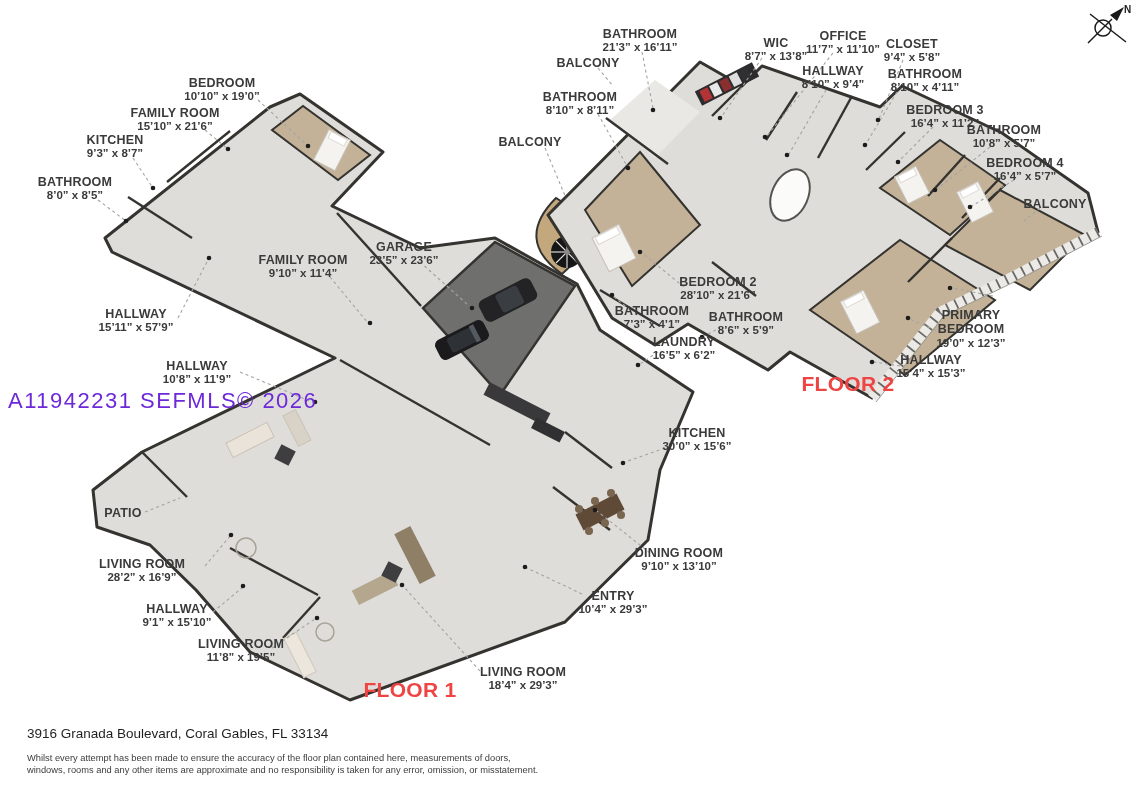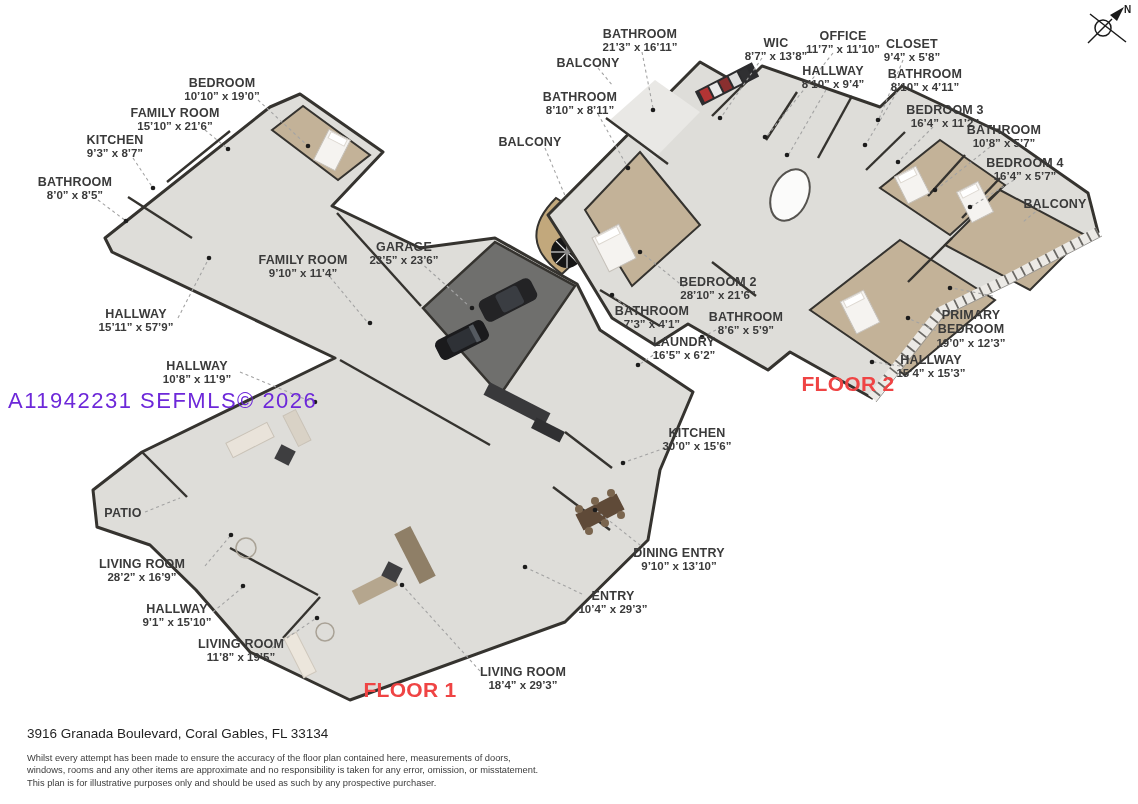--- a/index.html
+++ b/index.html
@@ -304,21 +304,21 @@
       <div class="dm">30’0” x 15’6”</div>
     </div>
   <div class="lbl" style="left:123px;top:506px">
       <div class="nm">PATIO</div>
     </div>
   <div class="lbl" style="left:142px;top:557px">
       <div class="nm">LIVING ROOM</div>
       <div class="dm">28’2” x 16’9”</div>
     </div>
   <div class="lbl" style="left:679px;top:546px">
-      <div class="nm">DINING ENTRY</div>
+      <div class="nm">DINING ROOM</div>
       <div class="dm">9’10” x 13’10”</div>
     </div>
   <div class="lbl" style="left:177px;top:602px">
       <div class="nm">HALLWAY</div>
       <div class="dm">9’1” x 15’10”</div>
     </div>
   <div class="lbl" style="left:613px;top:589px">
       <div class="nm">ENTRY</div>
       <div class="dm">10’4” x 29’3”</div>
     </div>
@@ -404,16 +404,15 @@
   <div class="lbl" style="left:684px;top:335px">
       <div class="nm">LAUNDRY</div>
       <div class="dm">16’5” x 6’2”</div>
     </div>
   <div class="floor-tag" style="left:848px;top:372px">FLOOR 2</div>
 
   <div class="address">3916 Granada Boulevard, Coral Gables, FL 33134</div>
   <div class="disclaimer">
     <div>Whilst every attempt has been made to ensure the accuracy of the floor plan contained here, measurements of doors,</div>
     <div>windows, rooms and any other items are approximate and no responsibility is taken for any error, omission, or misstatement.</div>
-    <div>This plan is for illustrative purposes only and should be used as such by any prospective purchaser.</div>
   </div>
 
 </div>
 
 </body></html>

